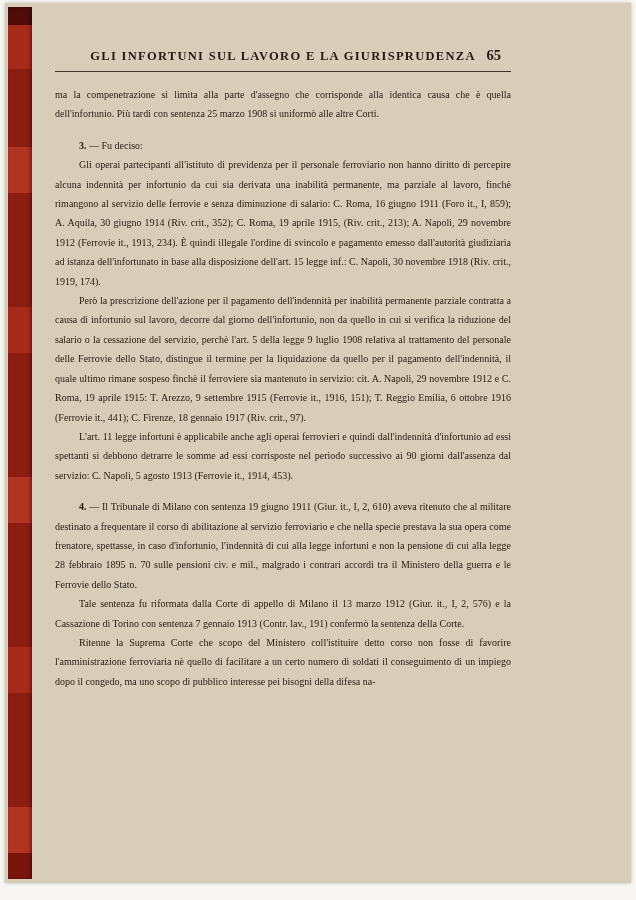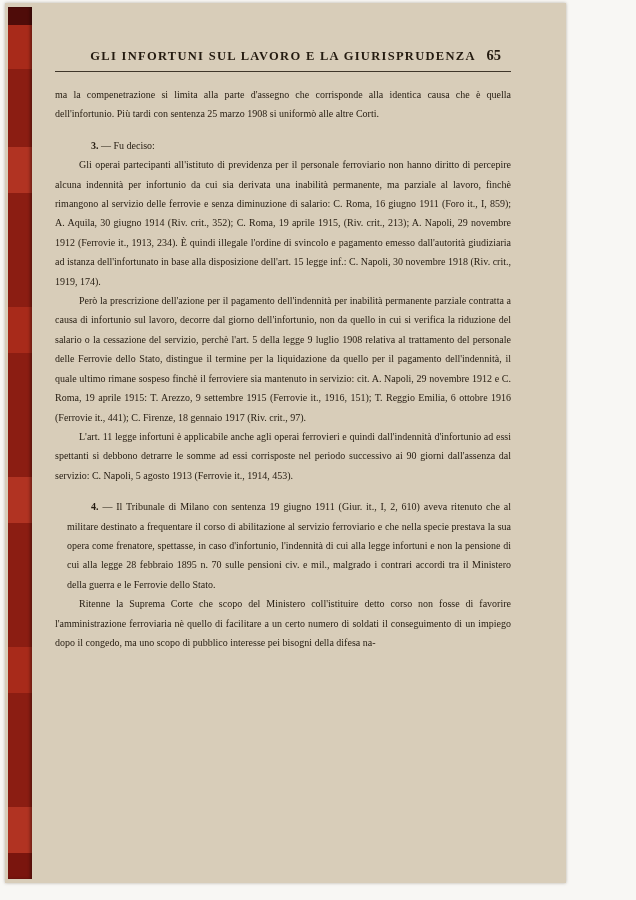--- a/index.html
+++ b/index.html
@@ -7,21 +7,21 @@
   body {
     width: 636px; height: 900px;
     position: relative;
     overflow: hidden;
     background: var(--outer-bg, #f8f7f4);
     font-family: "Liberation Serif", "DejaVu Serif", serif;
   }
   .scan {
     position: absolute;
     left: 5px; top: 3px;
-    width: 561px; height: 880px;
+    width: 626px; height: 880px;
     background: var(--page-bg, #d8cdb9);
     box-shadow: 0 0 3px rgba(60,45,25,.35);
     padding-left: 8px;
   }
   .edge-strip {
     position: absolute;
     left: 3px; top: 4px;
     width: 24px; height: 872px;
     background: linear-gradient(to bottom,
       #4f0c09 0, #4f0c09 18px,
@@ -65,38 +65,39 @@
     margin: 4px 0 13px 0;
   }
   .para {
     margin: 0;
     text-align: justify;
     font-size: 10px;
     line-height: 19.4px;
     text-indent: 24px;
   }
   .para.noindent { text-indent: 0; }
-  .para.section { margin-top: 12px; margin-left: 12px; }
+  .para.section { margin-top: 12px; }
   .para b.pnum { font-weight: bold; }
 </style>
 </head>
 <body>
 
 <div class="scan">
   <div class="edge-strip"></div>
   <div class="content">
     <div class="header-row">
       <span>GLI INFORTUNI SUL LAVORO E LA GIURISPRUDENZA</span>
       <span class="page-number">65</span>
     </div>
     <div class="rule"></div>
     <div id="paragraphs">
         <p class="para noindent">ma la compenetrazione si limita alla parte d'assegno che corrisponde alla identica causa che è quella dell'infortunio. Più tardi con sentenza 25 marzo 1908 si uniformò alle altre Corti.</p>
         <p class="para section"><b class="pnum">3. </b>— Fu deciso:</p>
         <p class="para">Gli operai partecipanti all'istituto di previdenza per il personale ferroviario non hanno diritto di percepire alcuna indennità per infortunio da cui sia derivata una inabilità permanente, ma parziale al lavoro, finchè rimangono al servizio delle ferrovie e senza diminuzione di salario: C. Roma, 16 giugno 1911 (Foro it., I, 859); A. Aquila, 30 giugno 1914 (Riv. crit., 352); C. Roma, 19 aprile 1915, (Riv. crit., 213); A. Napoli, 29 novembre 1912 (Ferrovie it., 1913, 234). È quindi illegale l'ordine di svincolo e pagamento emesso dall'autorità giudiziaria ad istanza dell'infortunato in base alla disposizione dell'art. 15 legge inf.: C. Napoli, 30 novembre 1918 (Riv. crit., 1919, 174).</p>
         <p class="para">Però la prescrizione dell'azione per il pagamento dell'indennità per inabilità permanente parziale contratta a causa di infortunio sul lavoro, decorre dal giorno dell'infortunio, non da quello in cui si verifica la riduzione del salario o la cessazione del servizio, perchè l'art. 5 della legge 9 luglio 1908 relativa al trattamento del personale delle Ferrovie dello Stato, distingue il termine per la liquidazione da quello per il pagamento dell'indennità, il quale ultimo rimane sospeso finchè il ferroviere sia mantenuto in servizio: cit. A. Napoli, 29 novembre 1912 e C. Roma, 19 aprile 1915: T. Arezzo, 9 settembre 1915 (Ferrovie it., 1916, 151); T. Reggio Emilia, 6 ottobre 1916 (Ferrovie it., 441); C. Firenze, 18 gennaio 1917 (Riv. crit., 97).</p>
         <p class="para">L'art. 11 legge infortuni è applicabile anche agli operai ferrovieri e quindi dall'indennità d'infortunio ad essi spettanti si debbono detrarre le somme ad essi corrisposte nel periodo successivo ai 90 giorni dall'assenza dal servizio: C. Napoli, 5 agosto 1913 (Ferrovie it., 1914, 453).</p>
         <p class="para section"><b class="pnum">4. </b>— Il Tribunale di Milano con sentenza 19 giugno 1911 (Giur. it., I, 2, 610) aveva ritenuto che al militare destinato a frequentare il corso di abilitazione al servizio ferroviario e che nella specie prestava la sua opera come frenatore, spettasse, in caso d'infortunio, l'indennità di cui alla legge infortuni e non la pensione di cui alla legge 28 febbraio 1895 n. 70 sulle pensioni civ. e mil., malgrado i contrari accordi tra il Ministero della guerra e le Ferrovie dello Stato.</p>
+        <p class="para">Tale sentenza fu riformata dalla Corte di appello di Milano il 13 marzo 1912 (Giur. it., I, 2, 576) e la Cassazione di Torino con sentenza 7 gennaio 1913 (Contr. lav., 191) confermò la sentenza della Corte.</p>
         <p class="para">Ritenne la Suprema Corte che scopo del Ministero coll'istituire detto corso non fosse di favorire l'amministrazione ferroviaria nè quello di facilitare a un certo numero di soldati il conseguimento di un impiego dopo il congedo, ma uno scopo di pubblico interesse pei bisogni della difesa na-</p>
       </div>
 
   </div>
 </div>
 
 </body></html>

